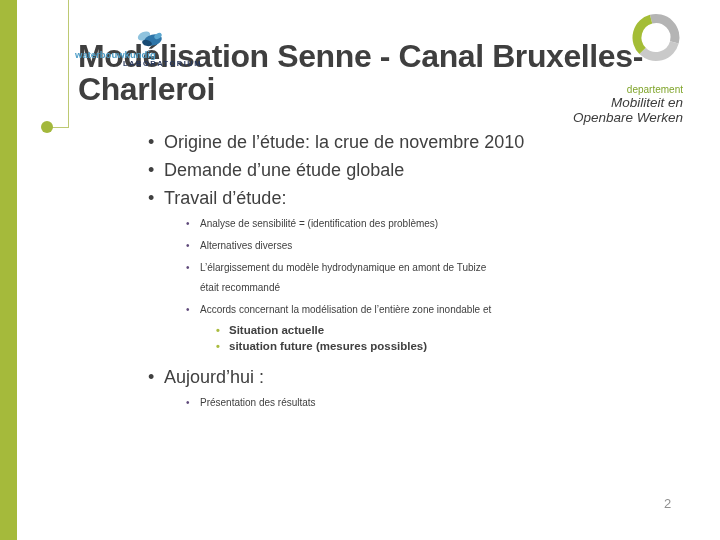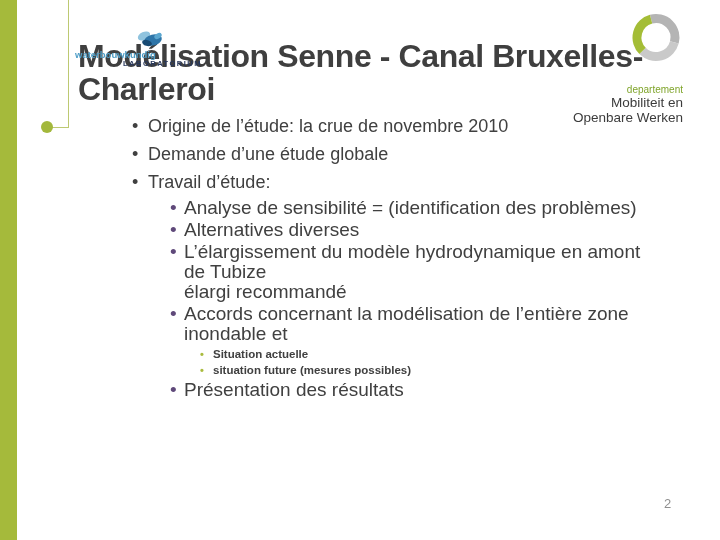--- a/index.html
+++ b/index.html
@@ -20,27 +20,27 @@
   
   .title{
     position:absolute;left:78px;top:40px;width:565px;z-index:2;
     font-size:32px;font-weight:bold;line-height:33px;letter-spacing:-0.4px;
     color:var(--title);
   }
   
   .mow-logo{position:absolute;right:37px;top:13px;text-align:right;z-index:3;}
   .mow-icon{display:inline-block;margin-right:2px;}
   .mow-dept{font-size:10px;color:var(--mow-dept);line-height:10px;margin-top:19px;}
-  .mow-line{font-size:13.5px;color:var(--mow-text);line-height:15px;}
+  .mow-line{font-size:13.5px;font-style:italic;color:var(--mow-text);line-height:15px;}
   
-  .bullets{position:absolute;left:125px;top:112px;width:535px;margin:0;padding:0;list-style:none;color:var(--text);}
+  .bullets{position:absolute;left:125px;top:112px;width:535px;margin:16px;padding:0;list-style:none;color:var(--text);}
   .bullets li{position:relative;}
   .l1{font-size:18px;line-height:28px;padding-left:23px;}
   .l1::before{content:"\2022";position:absolute;left:7px;color:var(--text);}
-  .l2{font-size:19px;line-height:20px;padding-left:59px;margin:2px 0;}
+  .l2{font-size:10px;line-height:20px;padding-left:59px;margin:2px 0;}
   .l2::before{content:"\2022";position:absolute;left:45px;color:var(--bullet2);}
   .l3{font-size:11.5px;line-height:16px;padding-left:88px;font-weight:bold;}
   .l3::before{content:"\2022";position:absolute;left:75px;font-size:11px;color:var(--bullet3);}
   .gap-top{margin-top:9px;}
   .block{display:block;}
   
   .page-num{position:absolute;left:664px;top:496px;font-size:13px;color:var(--pagenum);}
 </style>
 </head>
 <body>
@@ -84,22 +84,23 @@
     <div class="mow-line">Mobiliteit en</div>
     <div class="mow-line">Openbare Werken</div>
   </div>
 
   <ul class="bullets">
     <li class="l1"><span>Origine de l’étude: la crue de novembre 2010</span></li>
     <li class="l1"><span>Demande d’une étude globale</span></li>
     <li class="l1"><span>Travail d’étude:</span></li>
     <li class="l2"><span>Analyse de sensibilité = (identification des problèmes)</span></li>
     <li class="l2"><span>Alternatives diverses</span></li>
-    <li class="l2"><span>L’élargissement du modèle hydrodynamique en amont de Tubize</span><span class="block">élargi recommandé</span></li>
+    <li class="l2"><span>L’élargissement du modèle hydrodynamique en amont de Tubize</span><span class="block">était recommandé</span></li>
     <li class="l2"><span>Accords concernant la modélisation de l’entière zone inondable et</span></li>
     <li class="l3"><span>Situation actuelle</span></li>
     <li class="l3"><span>situation future (mesures possibles)</span></li>
+    <li class="l1 gap-top"><span>Aujourd’hui :</span></li>
     <li class="l2"><span>Présentation des résultats</span></li>
   </ul>
 
   <div class="page-num">2</div>
 
 </div>
 
 </body></html>

